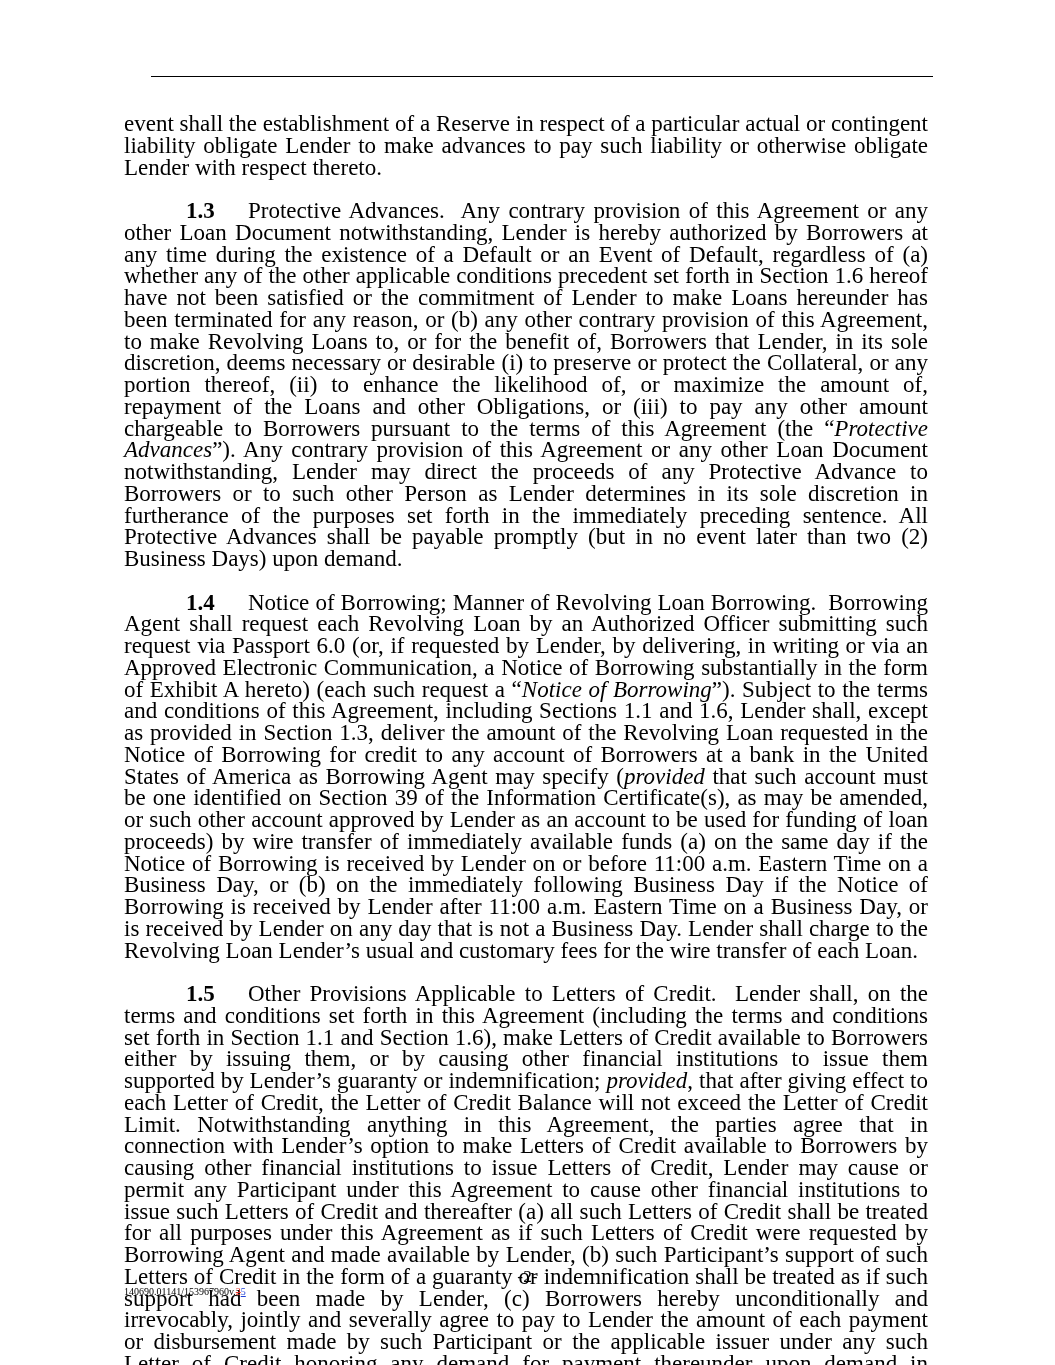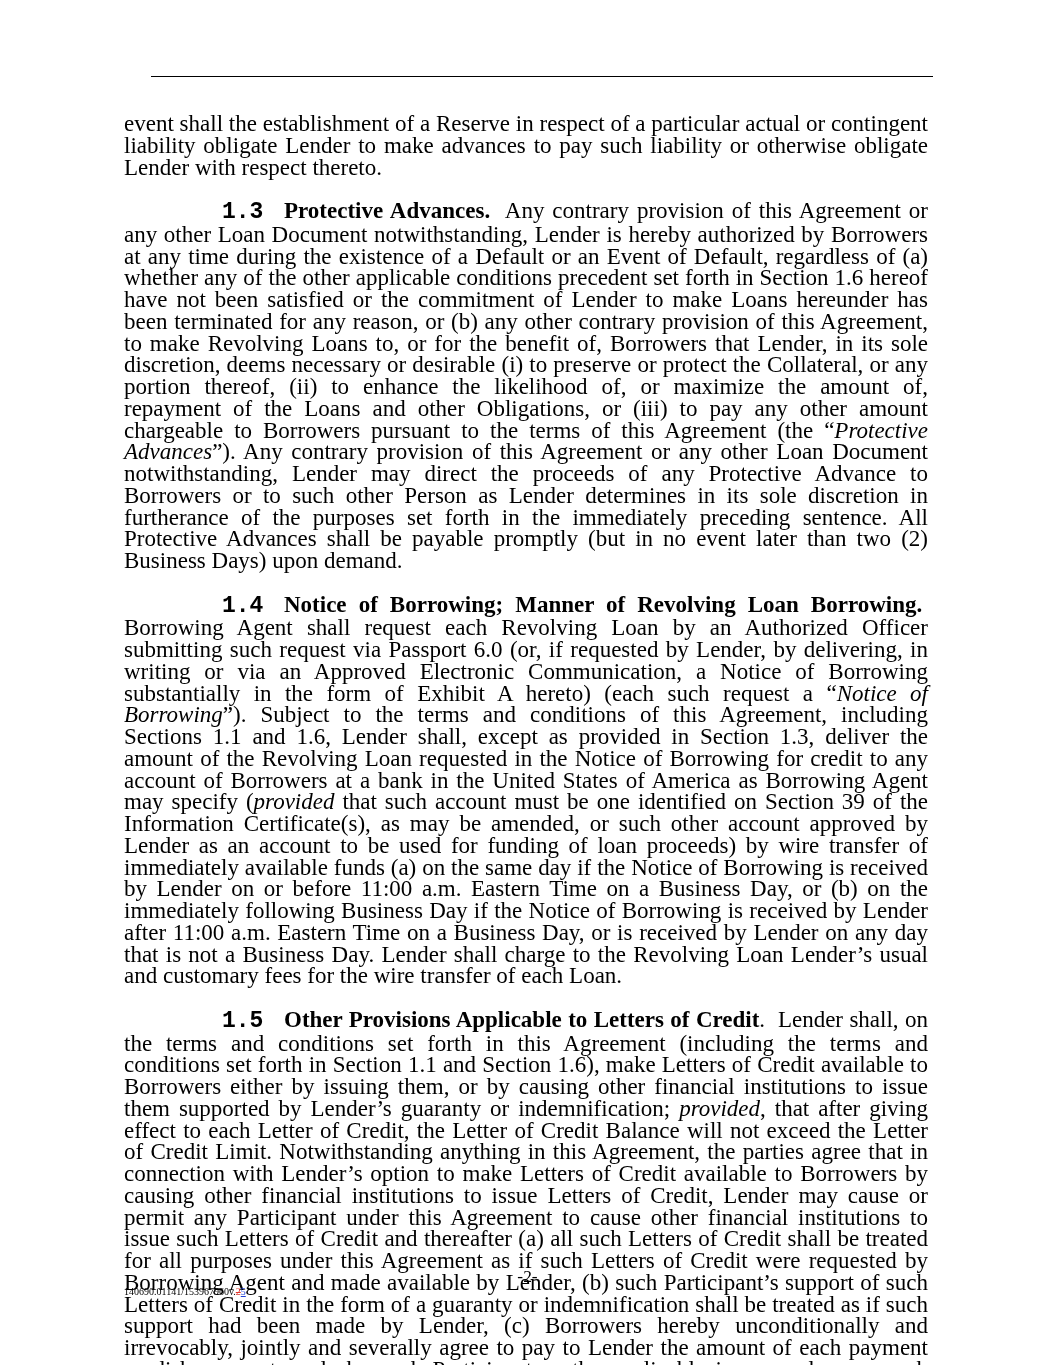--- a/index.html
+++ b/index.html
@@ -32,26 +32,25 @@
     line-height: 21.75px;
   }
   .para {
     margin: 0 0 21.75px 0;
     text-align: justify;
     text-align-last: left;
   }
   .sec-num {
     display: inline-block;
     font-weight: bold;
-    margin-left: 98px;
+    margin-left: 62px;
     width: 62px;
-    font-family: Liberation Mono, monospace;
   }
   .sec-title {
-    font-weight: bold;
+    font-weight: normal;
   }
   .bi {
     font-weight: normal;
     font-style: italic;
   }
   .page-number {
     position: absolute;
     left: 0;
     width: 1055px;
     top: 1266px;

